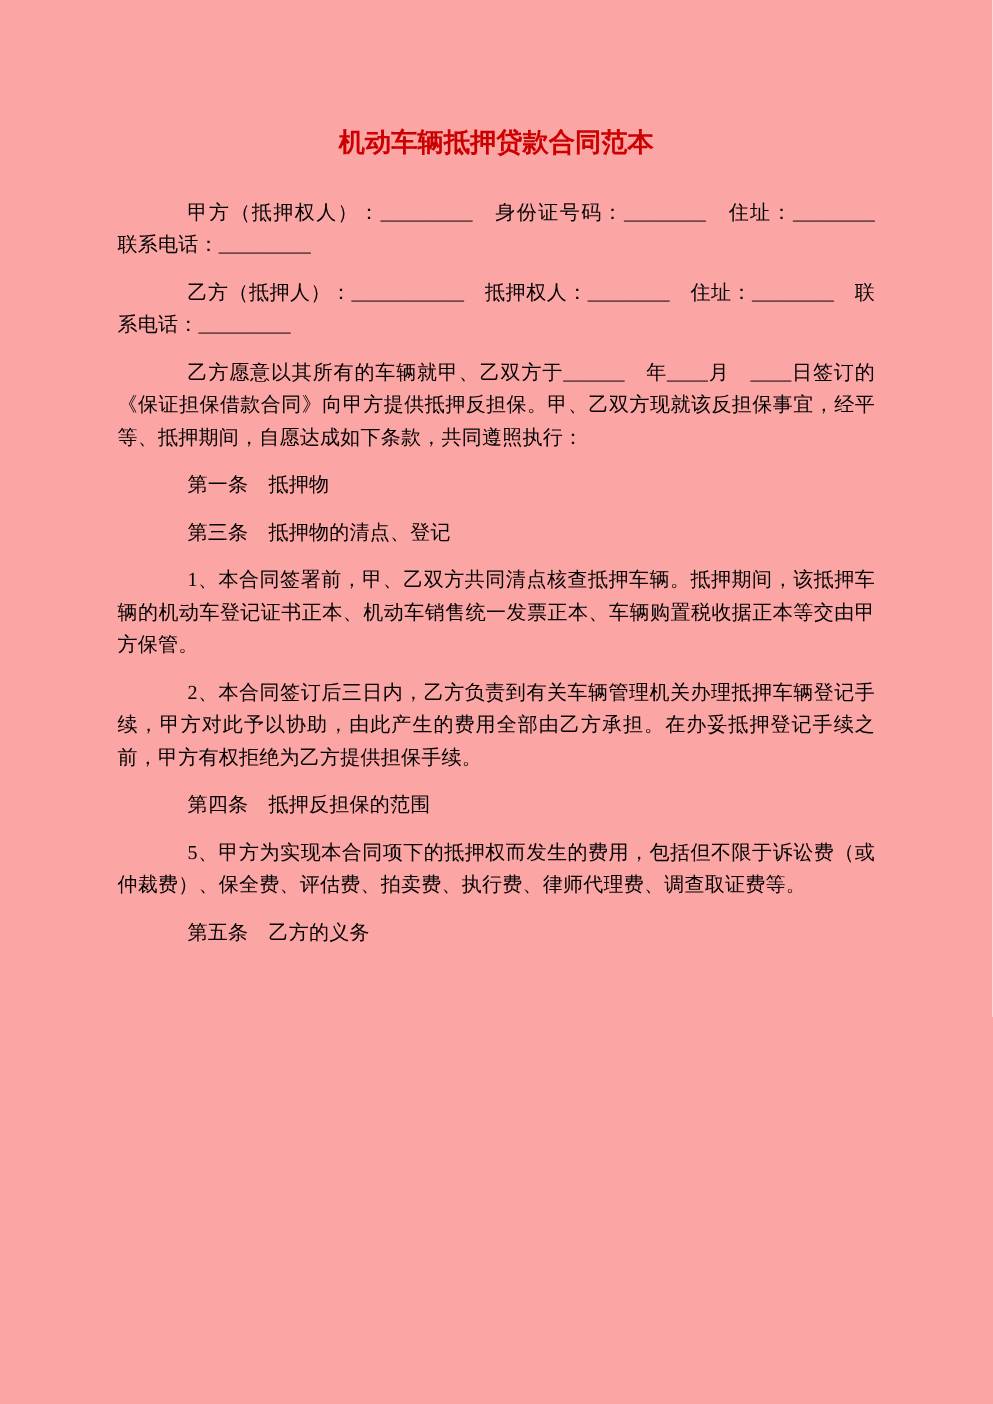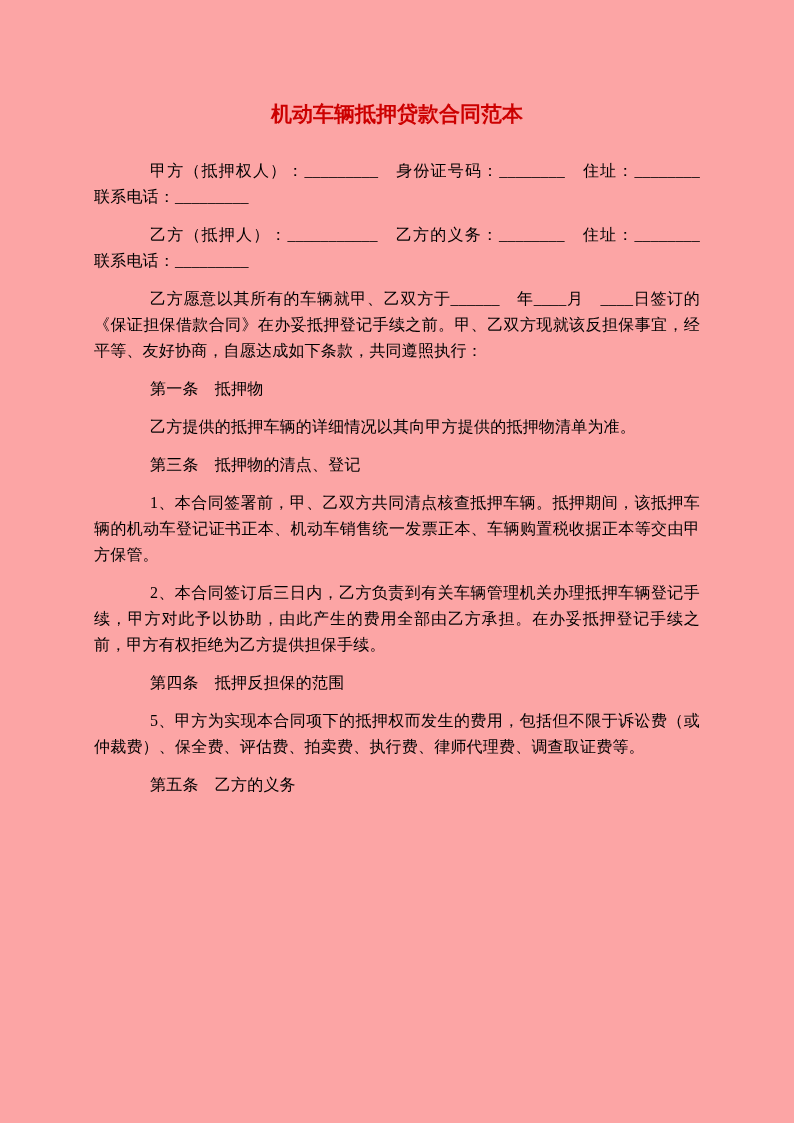--- a/index.html
+++ b/index.html
@@ -36,23 +36,22 @@
     letter-spacing: 0.2px;
   }
 </style>
 </head>
 <body>
 
 <div class="page">
   <h1 class="doc-title">机动车辆抵押贷款合同范本</h1>
 
   <p class="para">甲方（抵押权人）：_________　身份证号码：________　住址：________　联系电话：_________</p>
-  <p class="para">乙方（抵押人）：___________　乙方的义务：________　住址：________　联系电话：_________</p>
-  <p class="para">乙方愿意以其所有的车辆就甲、乙双方于______　年____月　____日签订的《保证担保借款合同》在办妥抵押登记手续之前。甲、乙双方现就该反担保事宜，经平等、友好协商，自愿达成如下条款，共同遵照执行：</p>
+  <p class="para">乙方（抵押人）：___________　抵押权人：________　住址：________　联系电话：_________</p>
+  <p class="para">乙方愿意以其所有的车辆就甲、乙双方于______　年____月　____日签订的《保证担保借款合同》向甲方提供抵押反担保。甲、乙双方现就该反担保事宜，经平等、抵押期间，自愿达成如下条款，共同遵照执行：</p>
   <p class="para">第一条　抵押物</p>
-  <p class="para">乙方提供的抵押车辆的详细情况以其向甲方提供的抵押物清单为准。</p>
   <p class="para">第三条　抵押物的清点、登记</p>
   <p class="para">1、本合同签署前，甲、乙双方共同清点核查抵押车辆。抵押期间，该抵押车辆的机动车登记证书正本、机动车销售统一发票正本、车辆购置税收据正本等交由甲方保管。</p>
   <p class="para">2、本合同签订后三日内，乙方负责到有关车辆管理机关办理抵押车辆登记手续，甲方对此予以协助，由此产生的费用全部由乙方承担。在办妥抵押登记手续之前，甲方有权拒绝为乙方提供担保手续。</p>
   <p class="para">第四条　抵押反担保的范围</p>
   <p class="para">5、甲方为实现本合同项下的抵押权而发生的费用，包括但不限于诉讼费（或仲裁费）、保全费、评估费、拍卖费、执行费、律师代理费、调查取证费等。</p>
   <p class="para">第五条　乙方的义务</p>
 </div>
 
 </body></html>

